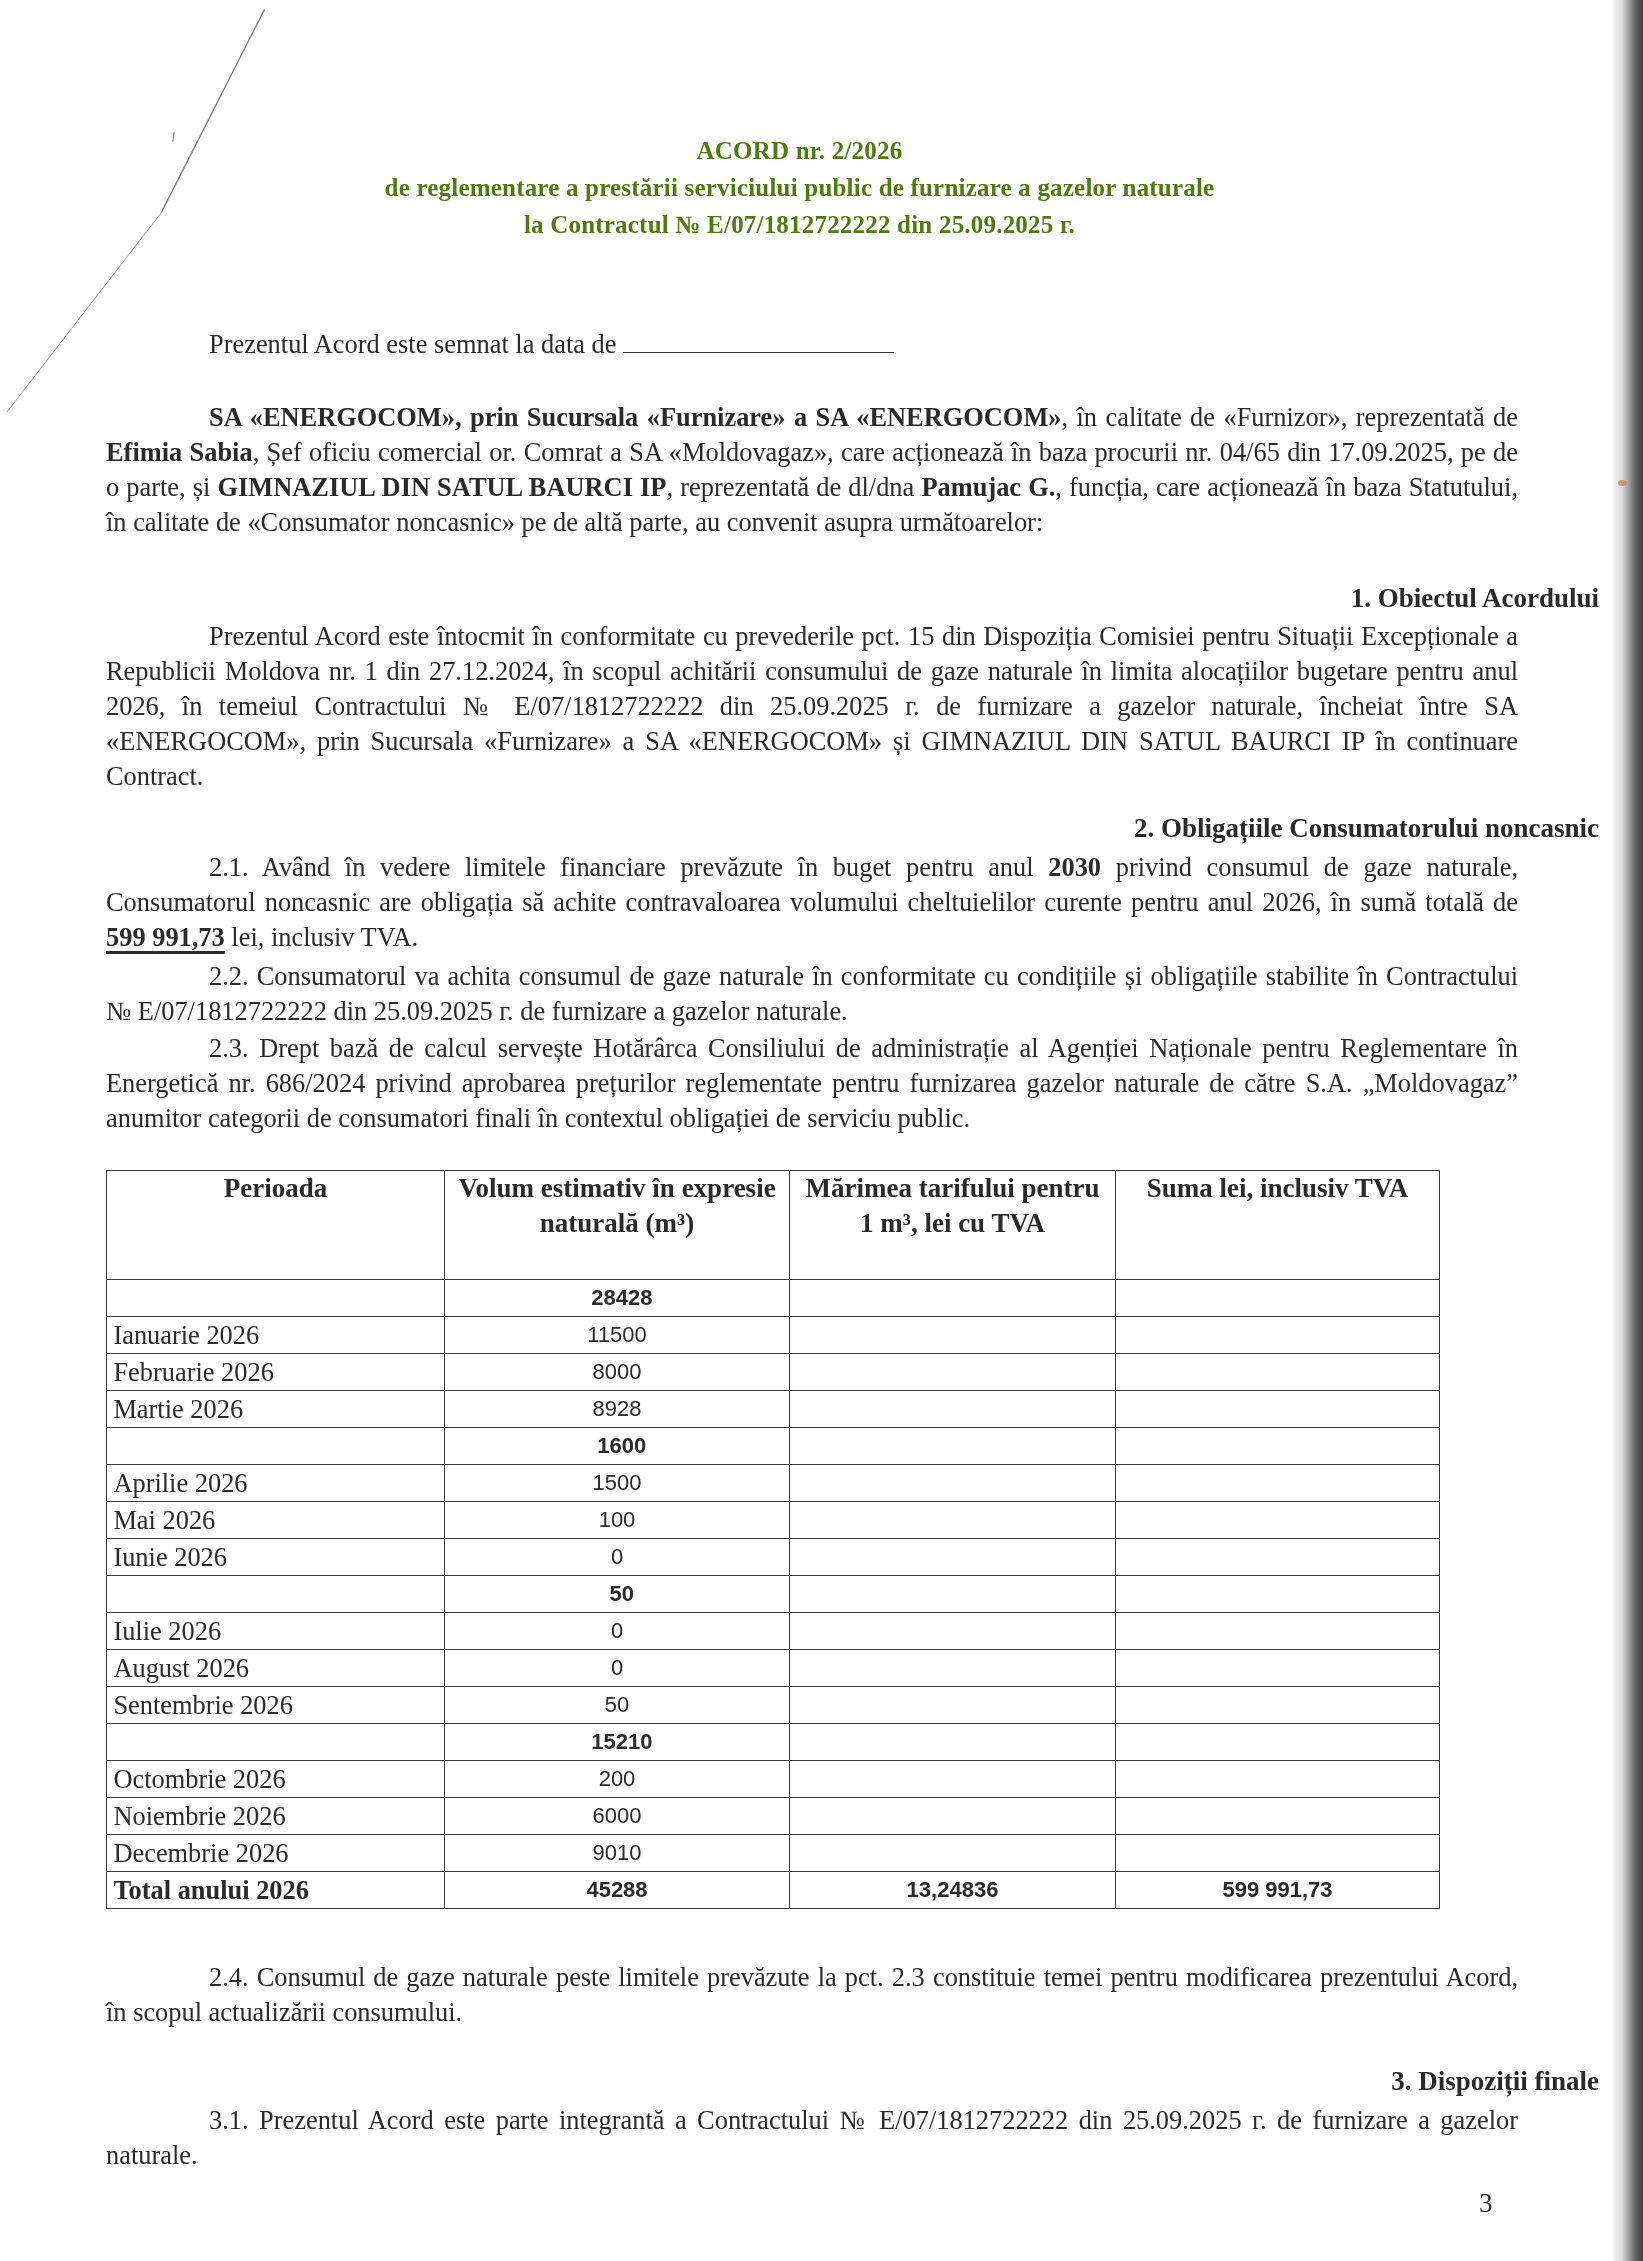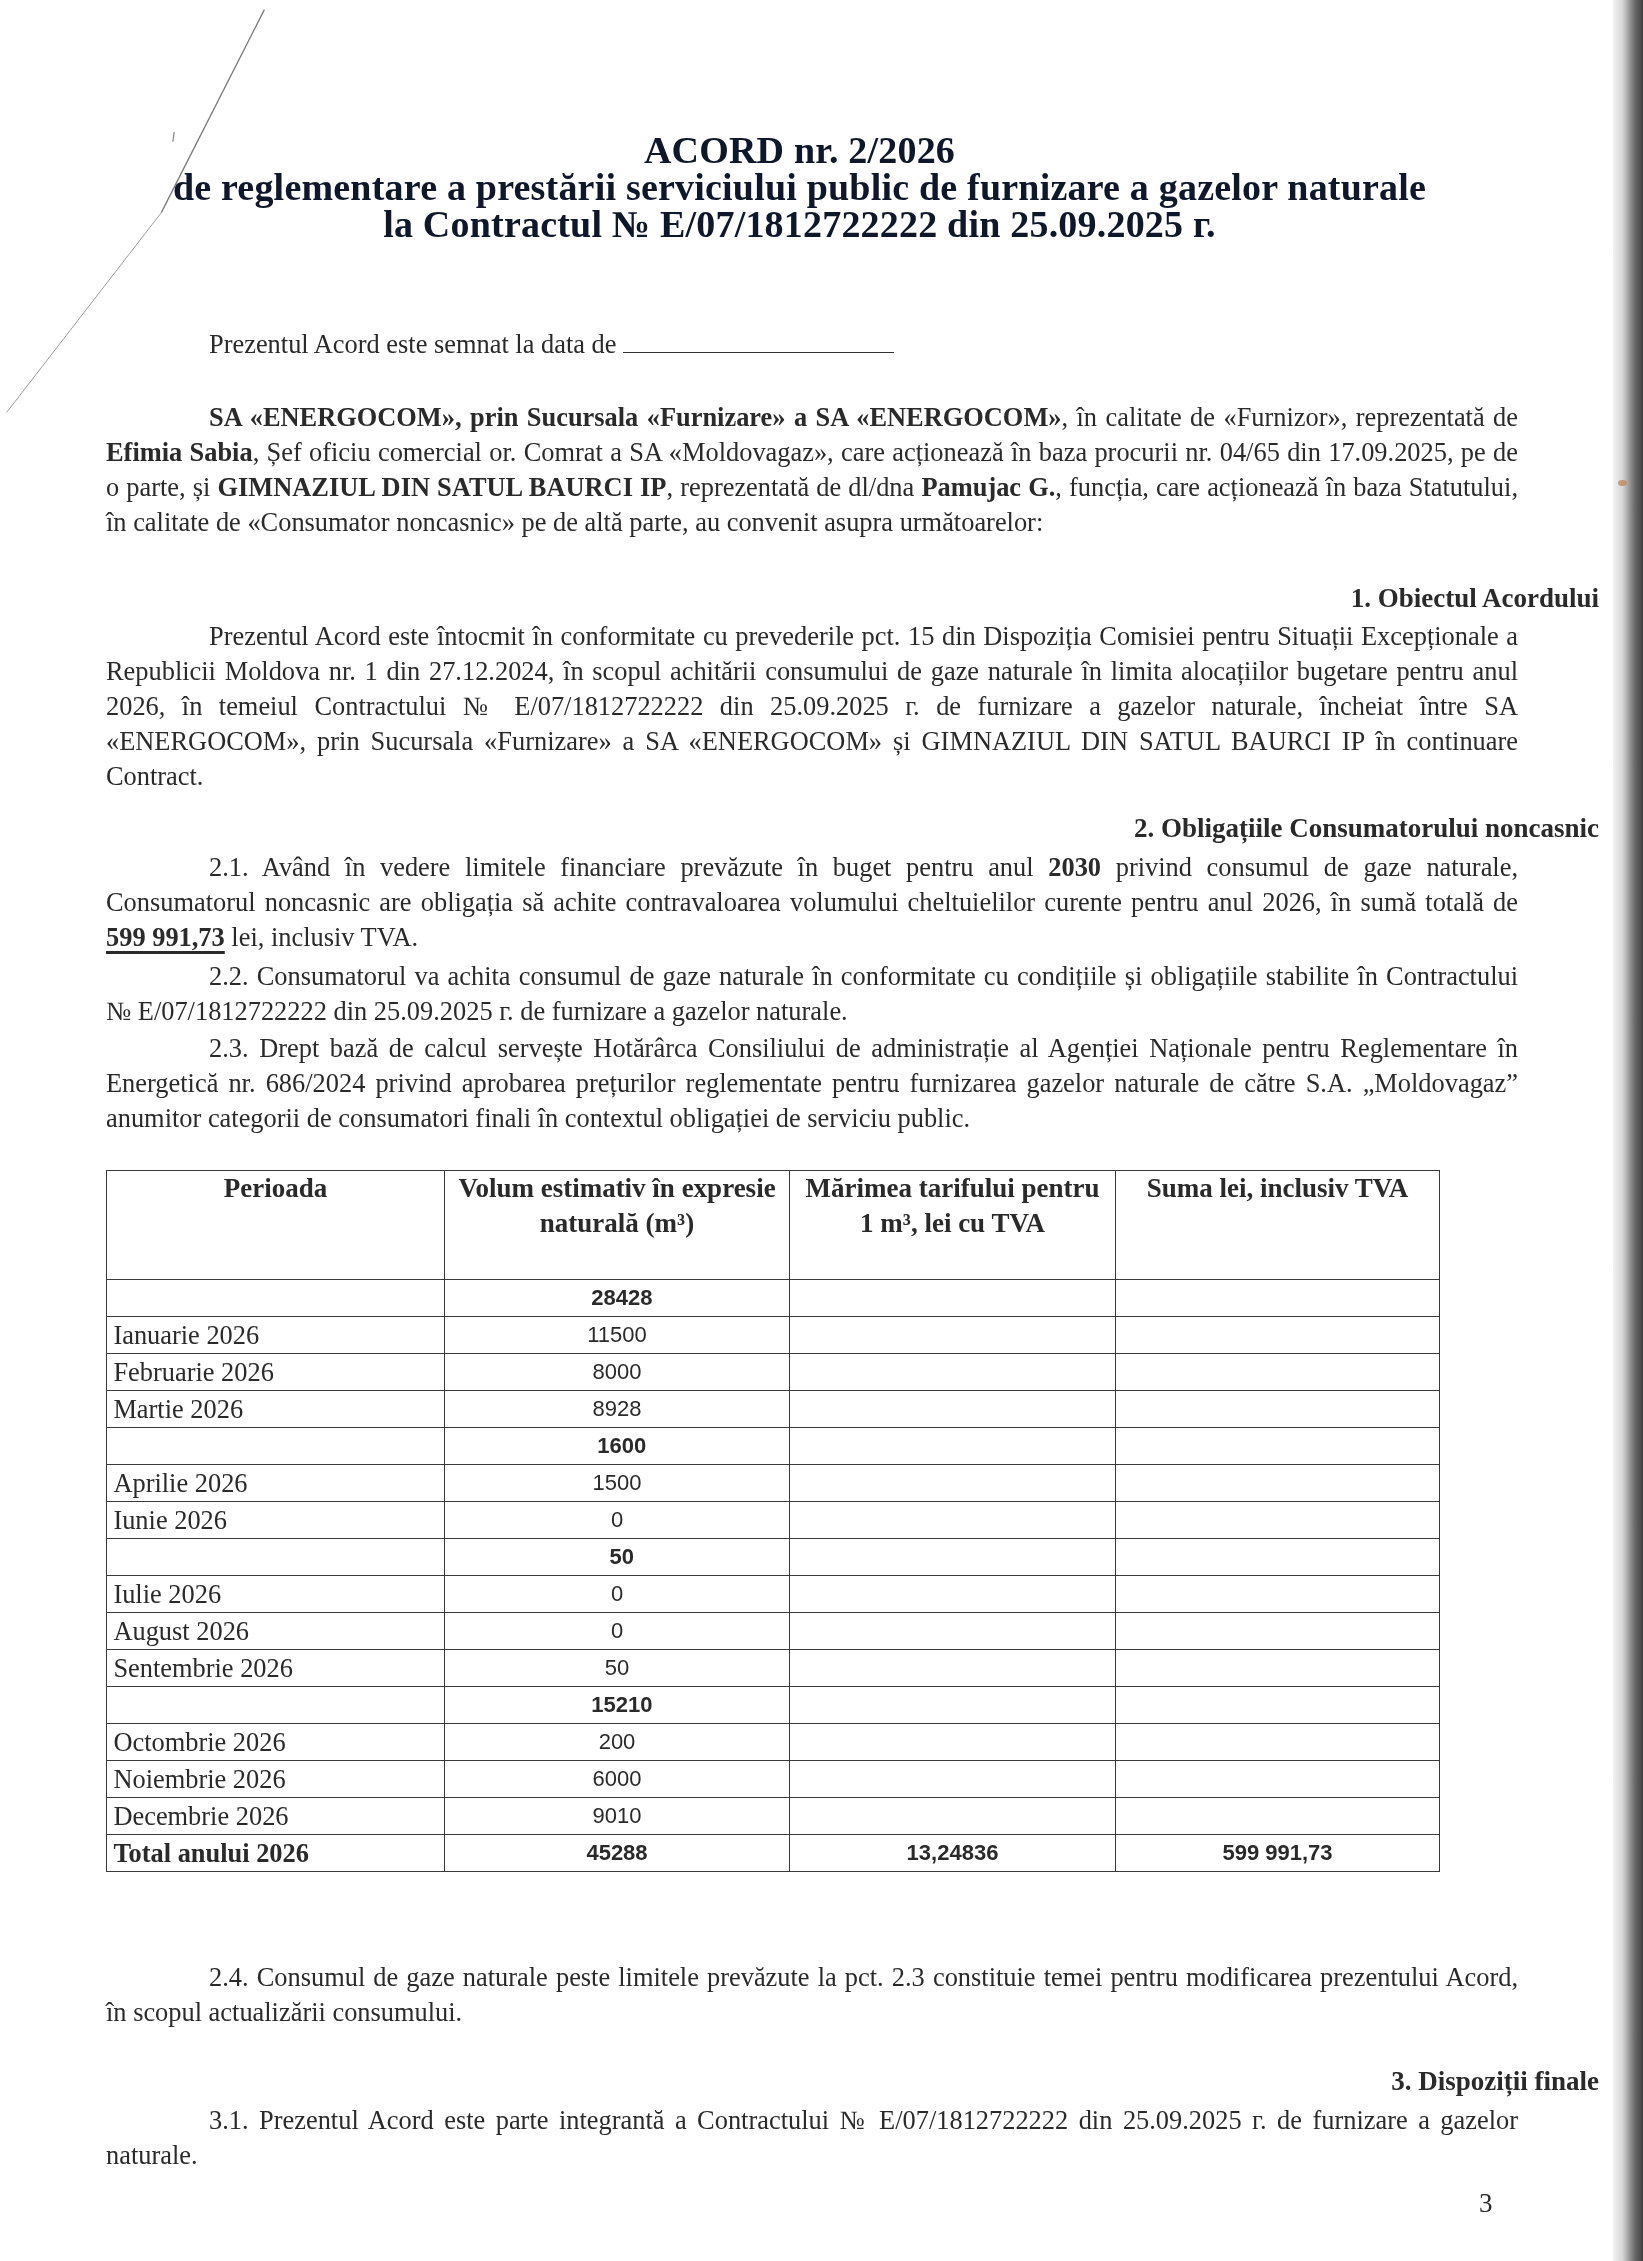--- a/index.html
+++ b/index.html
@@ -7,21 +7,21 @@
     width: 1644px; height: 2261px; position: relative; overflow: hidden;
     background: #ffffff; color: #2a2a2a;
     font-family: "Liberation Serif", "DejaVu Serif", serif;
   }
   .scan-edge {
     position: absolute; right: 0; top: 0; width: 31px; height: 2261px;
     background: linear-gradient(to right, #f2f2f2 0%, #d8d8d8 30%, #6a6a6a 70%, #3a3a3a 100%);
   }
   .scan-edge .spot { position: absolute; left: 5.2px; top: 480px; width: 9px; height: 6.4px; background: #c08a60; border-radius: 50%; opacity: .8; }
   .diag { position: absolute; left: 0; top: 0; width: 271px; height: 464px; pointer-events: none; }
-  .title-block { position: absolute; left: 0; width: 1599px; top: 132px; text-align: center; font-weight: bold; font-size: 38px; line-height: 37px; color: #0f172a; letter-spacing: 0.2px; }
+  .title-block { position: absolute; left: 0; width: 1599px; top: 132px; text-align: center; font-weight: bold; font-size: 25px; line-height: 37px; color: #4d7c0f; letter-spacing: 0.2px; }
   .title-block div { white-space: nowrap; }
   .p { position: absolute; left: 106px; width: 1412px; font-size: 26.4px; line-height: 35px; text-align: justify; text-align-last: left; }
   .p .ind { display: inline-block; width: 103px; }
   .b { font-weight: bold; }
   .center-h { position: absolute; left: 0; width: 1599px; text-align: right; font-weight: bold; font-size: 27px; }
   .sign-line { display: inline-block; width: 271px; border-bottom: 1.9px solid #333; height: 26px; vertical-align: baseline; margin-left: 6.4px; }
   .u { text-decoration: underline; text-decoration-thickness: 2.6px; text-underline-offset: 5.2px; }
   table.tbl { position: absolute; left: 106px; top: 1170px; width: 1333px; border-collapse: collapse; table-layout: fixed; font-size: 26.4px; }
   table.tbl td, table.tbl th { border: 1.3px solid #3a3a3a; padding: 0 6.4px; vertical-align: middle; }
   table.tbl th { font-weight: bold; text-align: center; vertical-align: top; line-height: 35px; padding-top: 0; height: 108px; font-size: 27px; }
@@ -122,20 +122,26 @@
         <td></td>
         <td></td>
       </tr>
     <tr class="row">
         <td class="per">Aprilie 2026</td>
         <td class="vol">1500</td>
         <td></td>
         <td></td>
       </tr>
     <tr class="row">
+        <td class="per">Mai 2026</td>
+        <td class="vol">100</td>
+        <td></td>
+        <td></td>
+      </tr>
+    <tr class="row">
         <td class="per">Iunie 2026</td>
         <td class="vol">0</td>
         <td></td>
         <td></td>
       </tr>
     <tr class="row">
         <td class="per"></td>
         <td class="vol sub">50</td>
         <td></td>
         <td></td>

